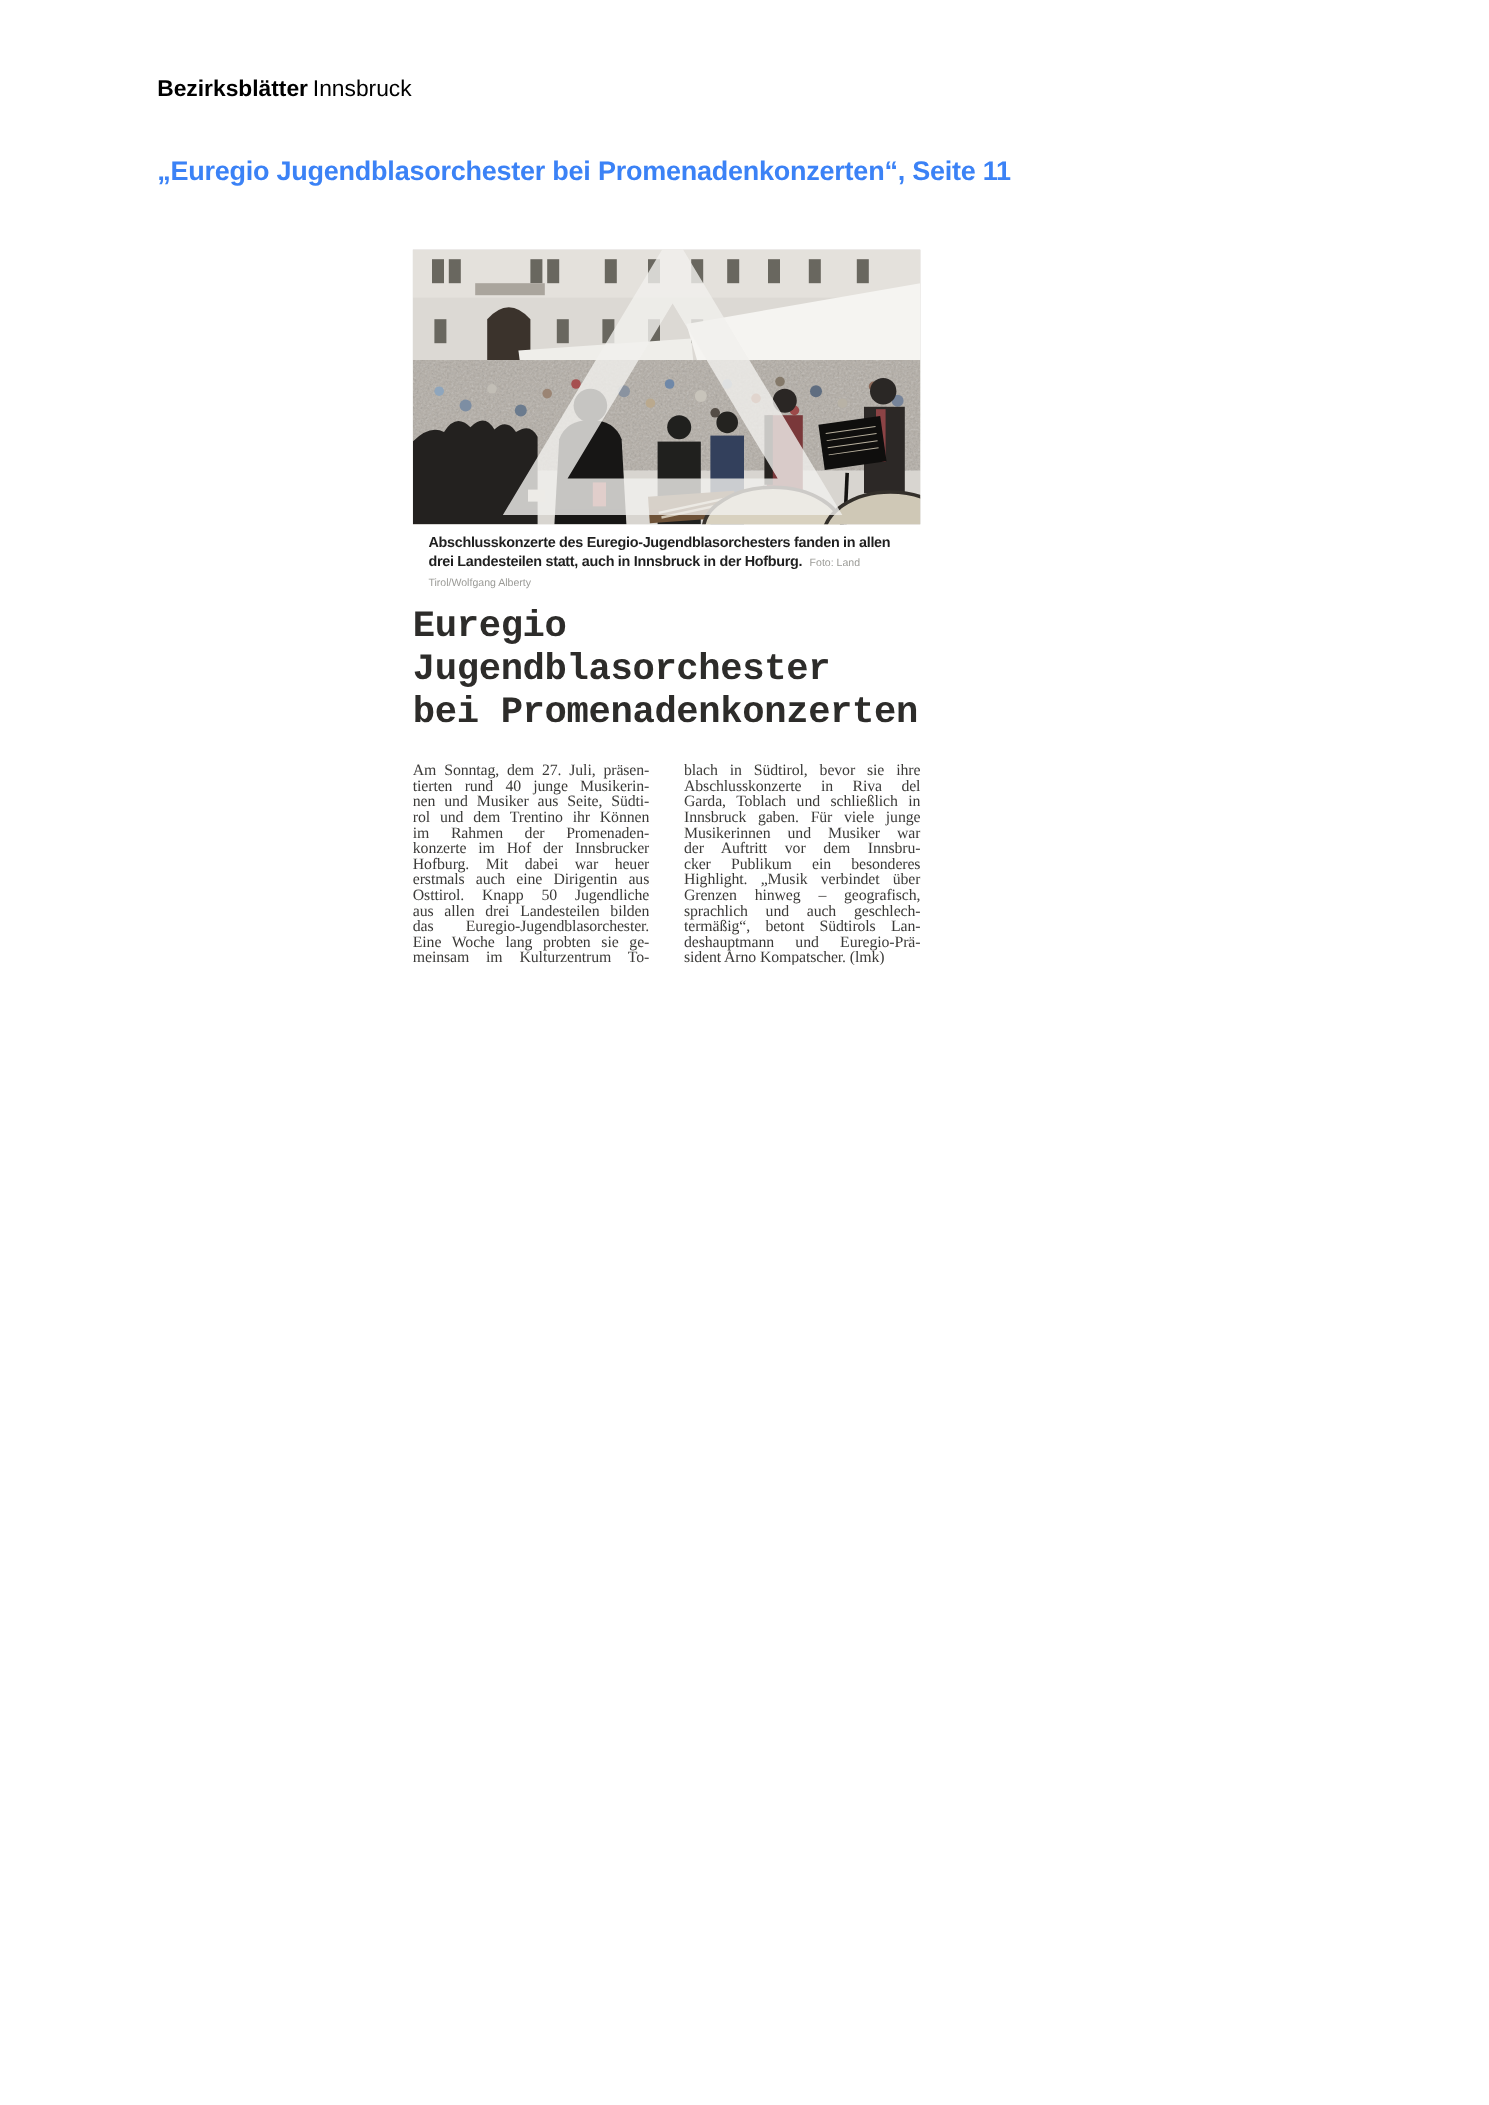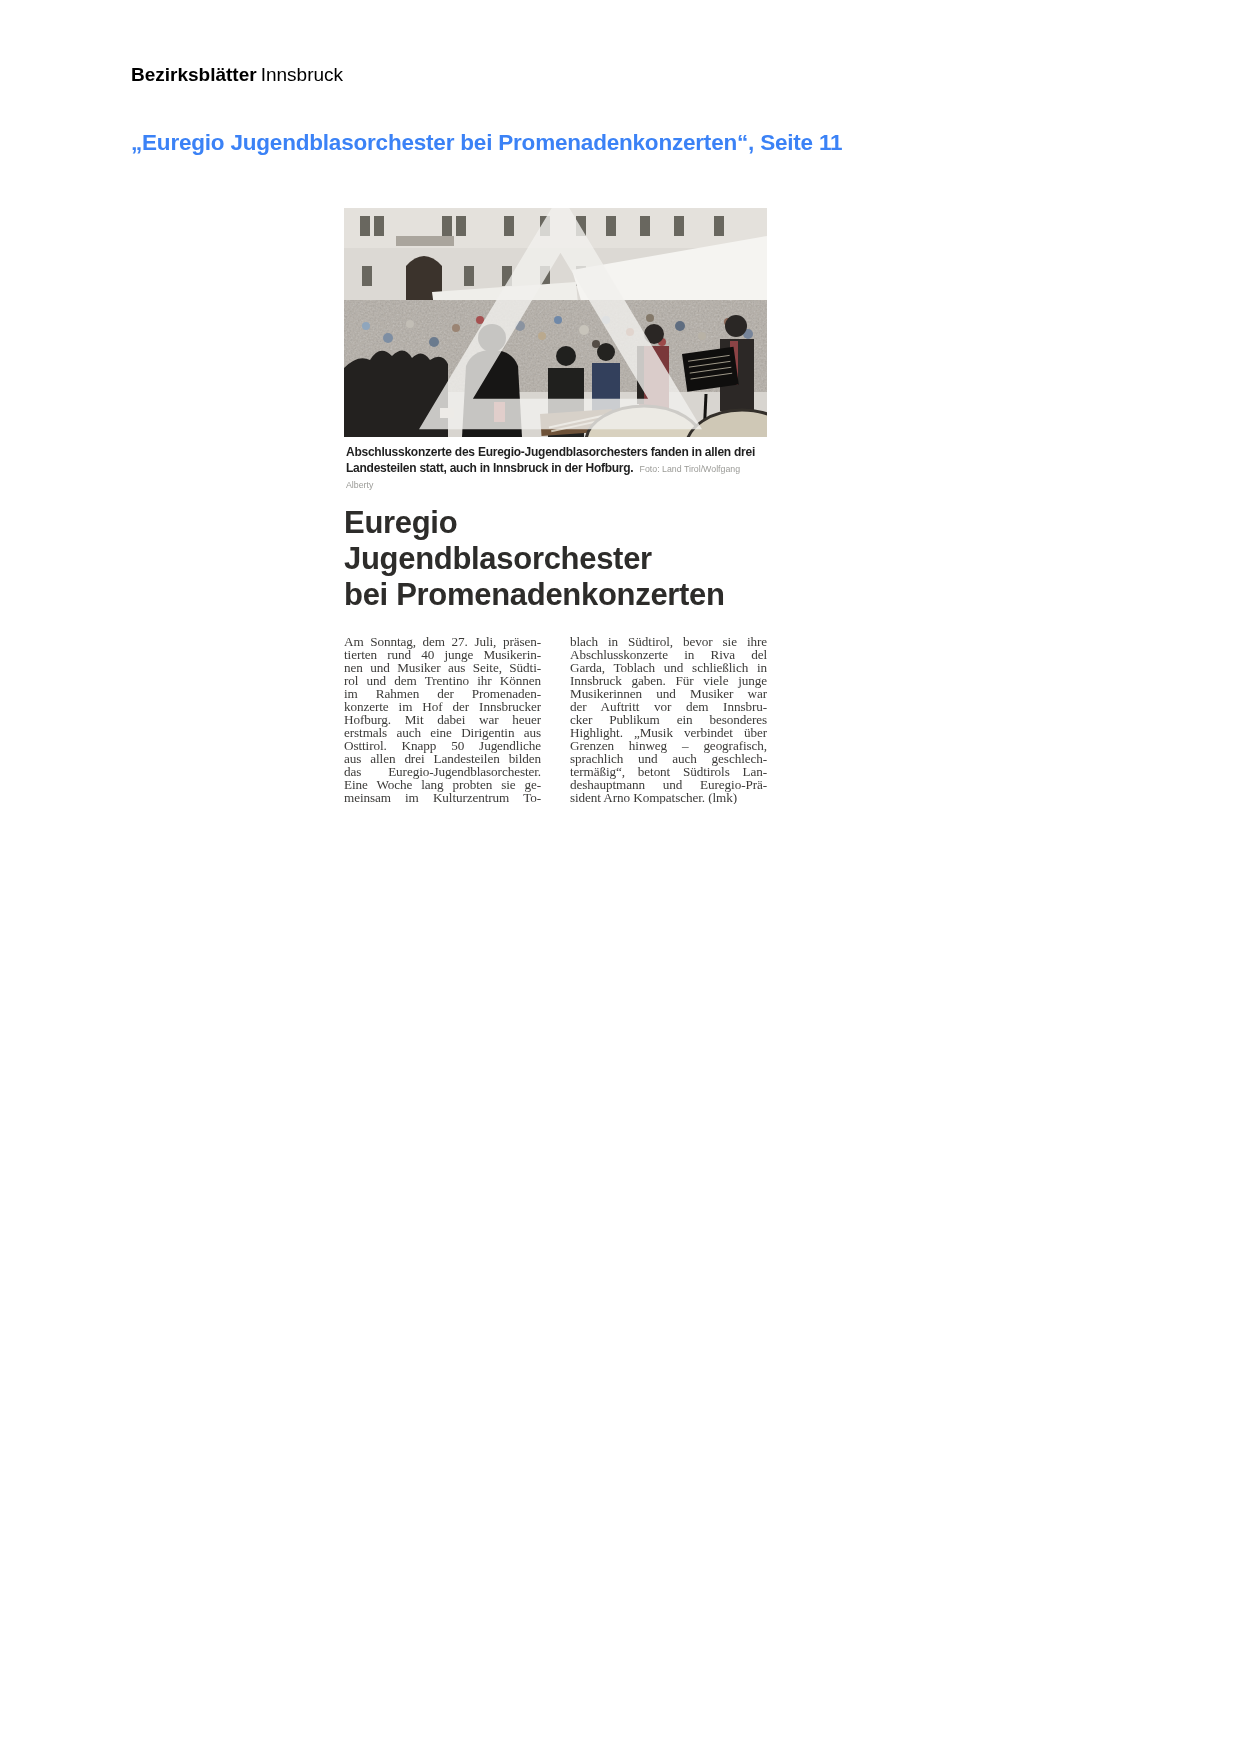--- a/index.html
+++ b/index.html
@@ -14,25 +14,25 @@
   
   .doc-headline{position:absolute;left:131px;top:130px;margin:0;font-size:22.5px;
         font-weight:700;color:#3b82f6;letter-spacing:-0.2px;white-space:nowrap;}
 
   
   .clipping{position:absolute;left:344px;top:208px;width:423px;}
   .photo{position:relative;width:423px;height:229px;overflow:hidden;background:#d8d5d0;}
   .photo svg{display:block;width:100%;height:100%;}
   .watermark{position:absolute;left:5px;bottom:4px;width:16px;height:12px;opacity:.8;}
 
-  .caption{margin:7px 1px 0 2px;font-weight:700;font-size:12px;line-height:1.34;
+  .caption{margin:7px 1px 0 13px;font-weight:700;font-size:12px;line-height:1.34;
         letter-spacing:-0.25px;color:#1f1f1f;}
   .cap-credit{font-weight:400;font-size:8.8px;letter-spacing:0;color:#9b9b97;margin-left:3px;}
 
-  .art-headline{margin:13px 0 0 0;font-family:Liberation Sans, sans-serif;font-weight:700;
+  .art-headline{margin:13px 0 0 0;font-family:Liberation Mono, monospace;font-weight:700;
         font-size:31px;line-height:1.16;letter-spacing:-0.3px;color:#2d2c2a;}
 
   .body{margin-top:23px;display:flex;gap:29px;}
   .col{width:204.5px;font-family:"Liberation Serif",serif;font-size:13.2px;
         letter-spacing:-0.1px;color:#3c3b39;overflow:hidden;}
   .art-line{line-height:12.95px;text-align:justify;text-align-last:justify;
         white-space:normal;}
   .col2 .art-line:last-child{text-align-last:left;}
 
   

